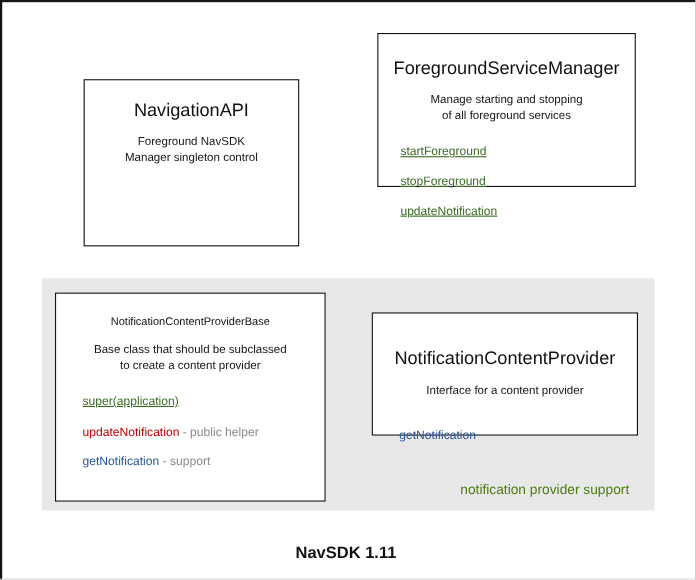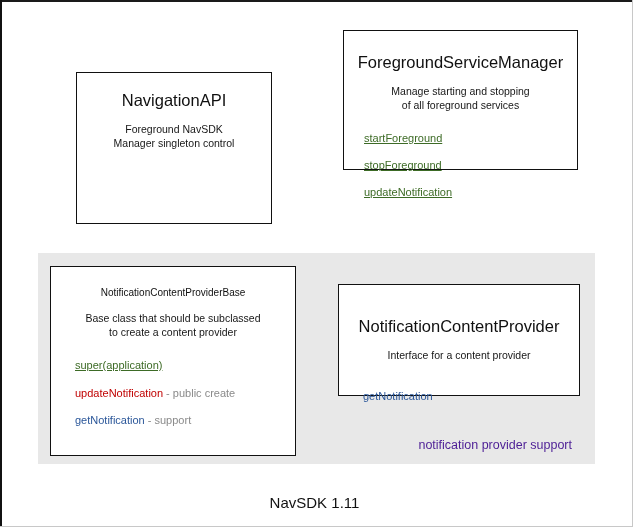--- a/index.html
+++ b/index.html
@@ -34,21 +34,21 @@
     top: 253px;
     width: 557px;
     height: 211px;
     background: #e8e8e8;
   }
   .group-panel-label {
     position: absolute;
     right: 23px;
     bottom: 12px;
     font-size: 12.5px;
-    color: #4c1d95;
+    color: #4d7c0f;
     white-space: nowrap;
   }
 
   
   .class-box {
     position: absolute;
     background: #ffffff;
     border: 1.4px solid #111111;
     box-sizing: border-box;
     text-align: center;
@@ -114,20 +114,21 @@
 
   
   .footer-caption {
     position: absolute;
     left: 0;
     right: 4px;
     top: 494px;
     text-align: center;
     font-size: 15px;
     color: #111111;
+    font-weight: bold;
   }
 </style>
 </head>
 <body>
 
 <div id="diagram-root">
 
   <div class="frame-edge frame-top"></div>
   <div class="frame-edge frame-left"></div>
   <div class="frame-edge frame-right"></div>
@@ -168,21 +169,21 @@
     <div class="class-title">NotificationContentProviderBase</div>
     <div class="class-desc">
       <span class="class-desc-line">Base class that should be subclassed</span>
       <span class="class-desc-line">to create a content provider</span>
     </div>
     <div class="member-list">
       <div class="member-row">
         <span class="member-name green">super(application)</span><span class="member-note"></span>
       </div>
       <div class="member-row">
-        <span class="member-name red">updateNotification</span><span class="member-note"> - public create</span>
+        <span class="member-name red">updateNotification</span><span class="member-note"> - public helper</span>
       </div>
       <div class="member-row">
         <span class="member-name blue">getNotification</span><span class="member-note"> - support</span>
       </div>
     </div>
   </div>
 
   <div class="class-box" id="box-notification-content-provider">
     <div class="class-title">NotificationContentProvider</div>
     <div class="class-desc">

